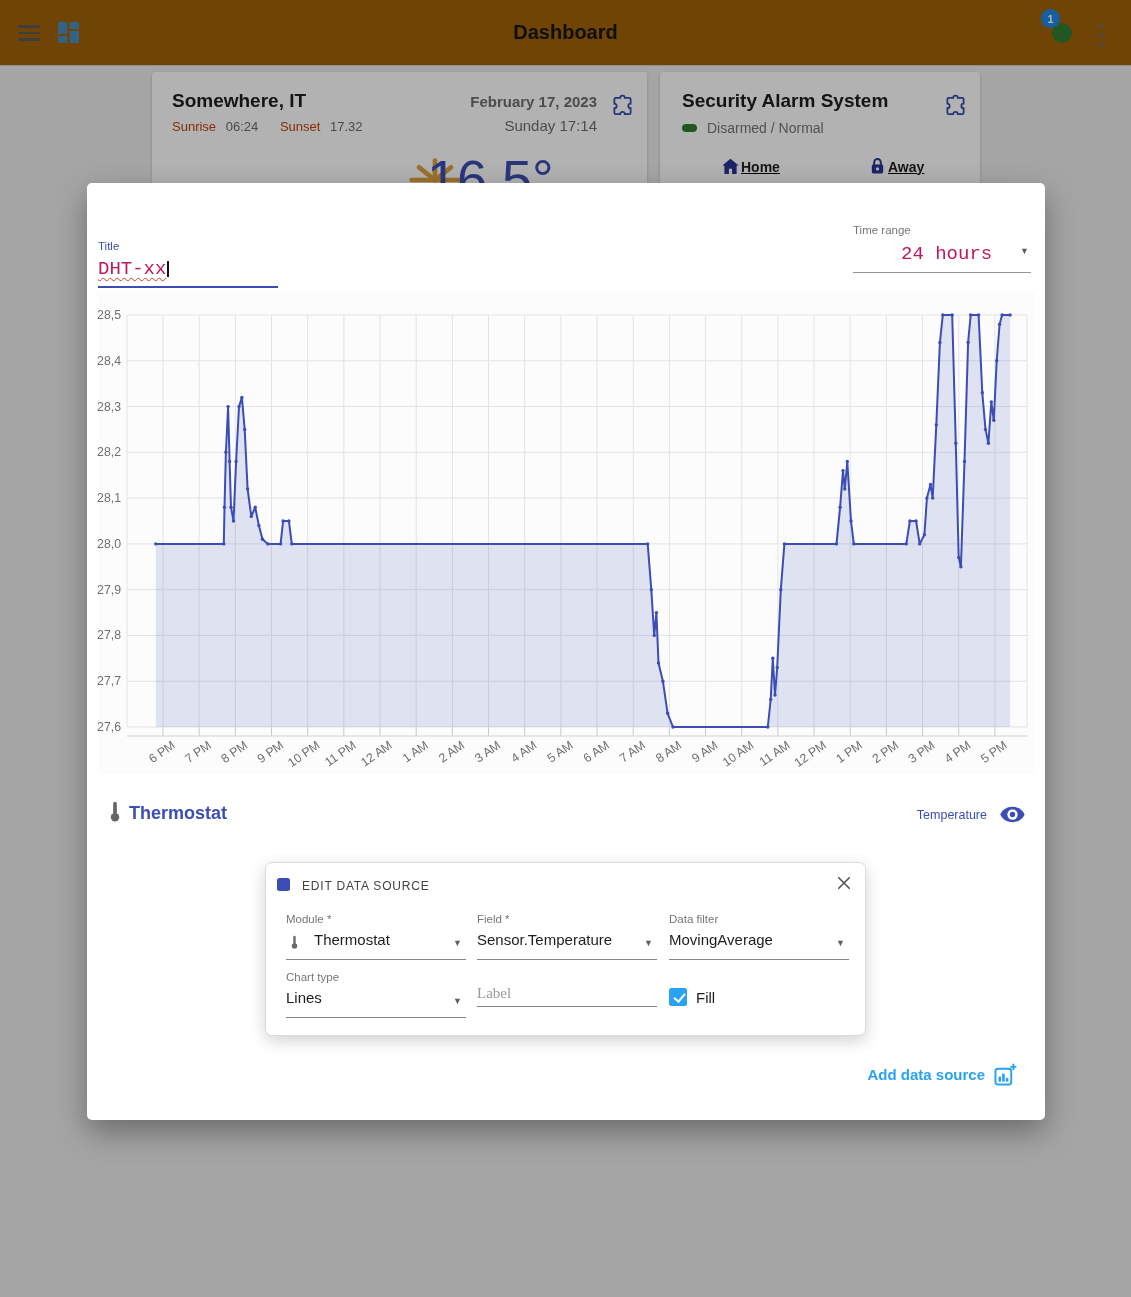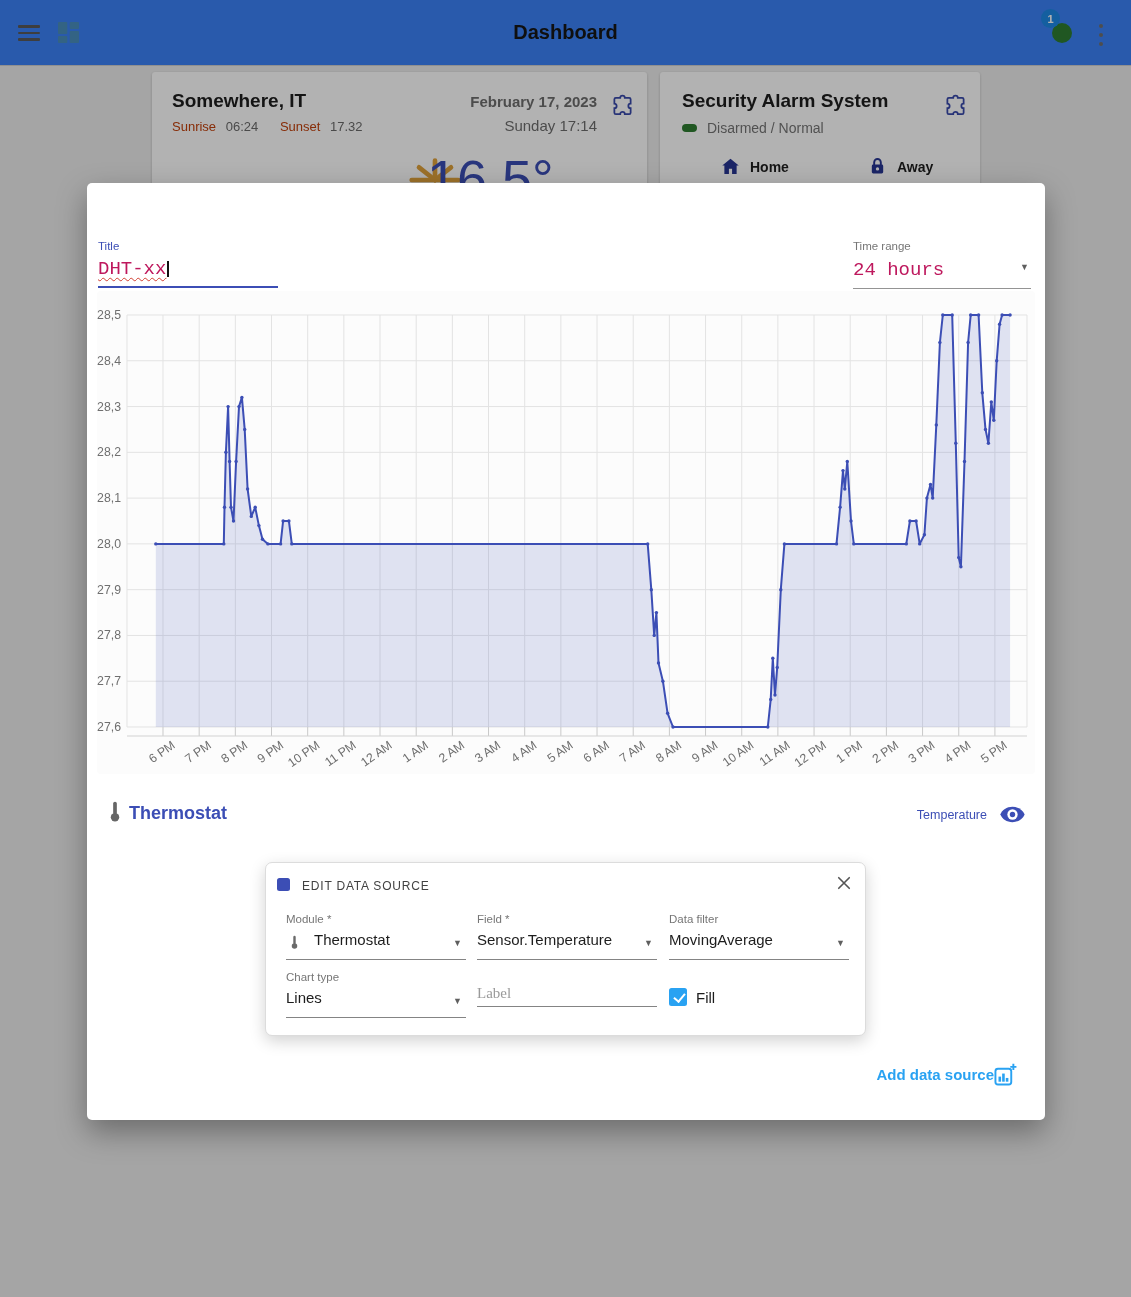--- a/index.html
+++ b/index.html
@@ -3,21 +3,21 @@
 <meta charset="utf-8">
 <style>
   * { box-sizing: border-box; margin: 0; padding: 0; }
   html,body { width:1131px; height:1297px; overflow:hidden; background:#ededed;
               font-family:"Liberation Sans", sans-serif; }
   .abs { position:absolute; }
 
   
   .page { position:absolute; inset:0; }
   .appbar { position:absolute; left:0; top:0; width:1131px; height:66px;
-            background:#3b82f6; border-bottom:1px solid #cfcfcf; }
+            background:#a16207; border-bottom:1px solid #cfcfcf; }
   .hamburger { position:absolute; left:18px; top:25px; width:22px; height:16px; cursor:pointer; }
   .hamburger span { display:block; height:2.6px; background:#5a5a5a; border-radius:1px; margin-bottom:4px; }
   .appbar-title { position:absolute; left:0; right:0; top:21px; text-align:center;
                   font-size:20px; font-weight:bold; color:#161616; }
   .grid-ic { position:absolute; left:58px; top:22px; }
   .status-dot { position:absolute; left:1052px; top:23px; width:20px; height:20px;
                 border-radius:50%; background:#2e7d32; cursor:pointer; }
   .badge { position:absolute; left:1041px; top:9px; width:19px; height:19px; border-radius:50%;
            background:#1e88e5; color:#fff; font-size:11px; font-weight:bold;
            display:flex; align-items:center; justify-content:center; }
@@ -36,21 +36,21 @@
   .w-riseset b { color:#c2410c; font-weight:normal; margin-right:6px; }
   .w-riseset span.t { margin-right:18px; color:#6b6b6b; }
   .w-temp { position:absolute; left:275px; top:76px; font-size:54px; color:#3c4eb5; }
   .puzzle { position:absolute; top:20px; cursor:pointer; }
   .card.weather .puzzle { right:12px; }
   .card.security .puzzle { right:12px; }
   .s-title { position:absolute; left:22px; top:18px; }
   .s-status { position:absolute; left:22px; top:48px; display:flex; align-items:center; }
   .s-pill { width:15px; height:8px; border-radius:4px; background:#2e7d32; margin-right:10px; }
   .s-status span { font-size:14px; color:#757575; }
-  .mode-btn { position:absolute; top:84px; display:flex; align-items:center; gap:9px; cursor:pointer; }
+  .mode-btn { position:absolute; top:84px; display:flex; align-items:center; cursor:pointer;text-decoration:underline; }
   .mode-btn span { font-size:14px; font-weight:bold; color:#1f1f1f; }
   .mode-home { left:60px; } .mode-away { left:207px; }
 
   
   .overlay { position:absolute; inset:0; background:rgba(0,0,0,.30); }
 
   
   .dialog { position:absolute; left:87px; top:183px; width:958px; height:937px;
             background:#fff; border-radius:5px; box-shadow:0 12px 30px rgba(0,0,0,.35); }
   .dlg-head { position:absolute; left:0; top:0; width:100%; height:47px; border-bottom:1px solid #e2e2e2; }
@@ -60,22 +60,22 @@
 
   .fld-label { font-size:11.5px; color:#767676; }
   .fld-label.focus { color:#3c4eb5; }
   .fld-value { font-size:19px; color:#be185d;font-family:Liberation Mono, monospace; }
   .title-field { position:absolute; left:11px; top:57px; width:180px; cursor:text; }
   .title-field .fld-value { margin-top:6px; }
   .misspell { text-decoration:underline wavy #d23f31 1px; text-underline-offset:3px; }
   .caret { display:inline-block; width:1.5px; height:16px; background:#111; vertical-align:-3px; margin-left:1px; }
   .title-underline { margin-top:6px; width:180px; height:2px; background:#3c4eb5; }
 
-  .range-field { position:absolute; left:766px; top:57px; width:178px; cursor:pointer; }
-  .range-field .fld-value { margin-top:7px; }
+  .range-field { position:absolute; left:766px; top:41px; width:178px; cursor:pointer; }
+  .range-field .fld-value { margin-top:7px;margin-left:48px; }
   .range-underline { margin-top:7px; width:178px; height:1px; background:#949494; }
   .dd-arrow { position:absolute; font-size:9px; color:#5f5f5f; }
   .range-field .dd-arrow { right:2px; top:22px; }
 
   .chart-box { position:absolute; left:10px; top:108px; width:938px; height:483px;
                background:#fcfcfc; border-radius:4px; }
   svg.chart text { font-size:12.3px; fill:#6f6f6f; }
   svg.chart .grid { stroke:#e3e3e3; stroke-width:1; }
   svg.chart .tick { stroke:#c9c9c9; stroke-width:1; }
   svg.chart .axis { stroke:#d2d2d2; stroke-width:1; }
@@ -107,21 +107,21 @@
                font-family:Liberation Serif, serif; background:transparent; padding-top:6px; }
   .lbl-input::placeholder { color:#9a9a9a; }
   .checkbox { position:absolute; left:0px; top:3px; width:18px; height:18px; border-radius:2.5px;
               background:#fff; border:2px solid #757575; cursor:pointer; }
   .checkbox.checked { background:#29a2f2; border-color:#29a2f2; }
   .checkbox.checked::after { content:""; position:absolute; left:4.5px; top:1px; width:5px; height:9px;
               border:solid #fff; border-width:0 2.3px 2.3px 0; transform:rotate(40deg); }
   .fill-row { position:absolute; left:403px; top:122px; height:26px; }
   .fill-lbl { position:absolute; left:27px; top:4px; font-size:15px; color:#1d1d1d; }
 
-  .add-row { position:absolute; right:28px; top:880px; display:flex; align-items:center; gap:0; cursor:pointer; }
+  .add-row { position:absolute; right:28px; top:880px; display:flex; align-items:center; gap:9px; cursor:pointer; }
   .add-lbl { font-size:15px; font-weight:bold; color:#29a2f2; }
 </style>
 </head>
 <body>
 
 <div class="page">
   <header class="appbar">
     <div class="hamburger">
         <span></span>
         <span></span>

